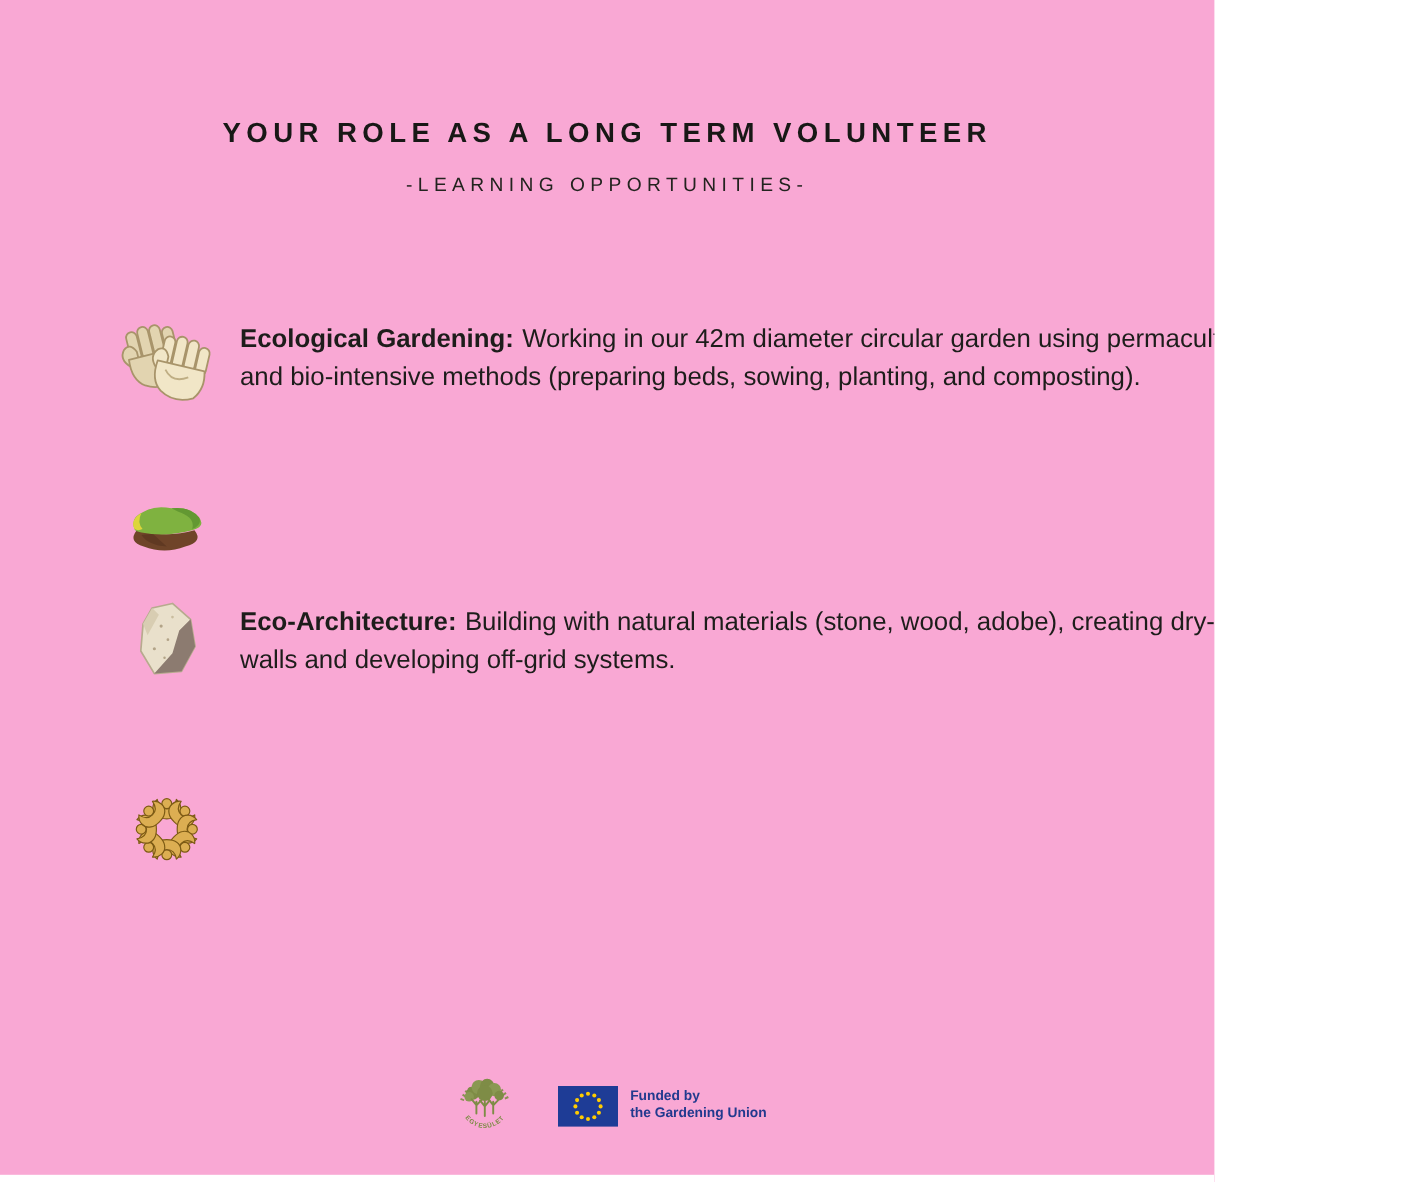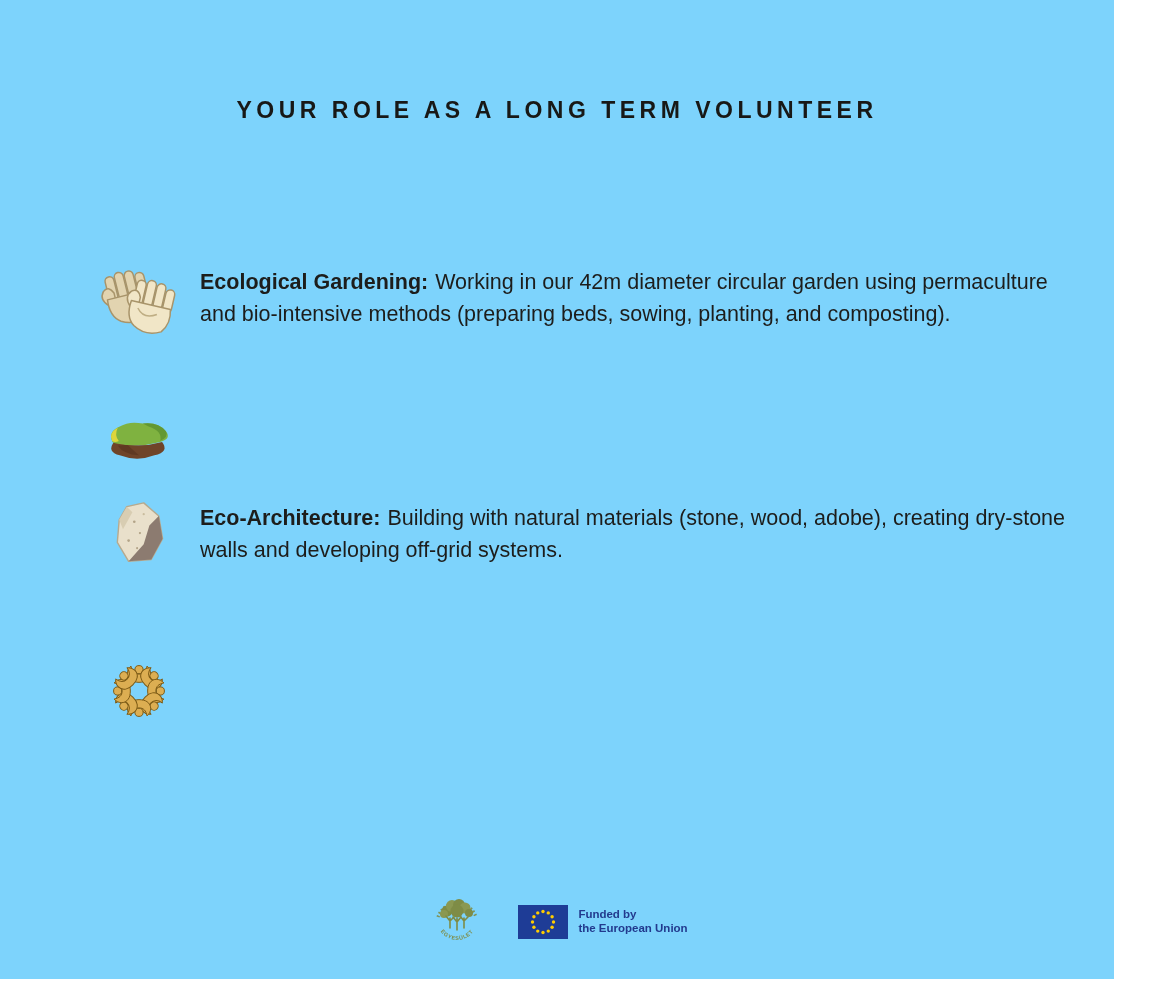--- a/index.html
+++ b/index.html
@@ -1,20 +1,20 @@
 <!DOCTYPE html>
 <html><head>
 <meta charset="utf-8">
 <style>
   html, body { margin: 0; padding: 0; }
   .canvas {
     position: relative;
-    width: 1114px;
+    width: 1012px;
     height: 985px;
-    background: #7dd3fc;
+    background: #f9a8d4;
     font-family: "Liberation Sans", sans-serif;
     color: #1d1d1b;
     overflow: hidden;
   }
   .title {
     position: absolute;
     top: 97px;
     left: 0;
     width: 100%;
     text-align: center;
@@ -91,20 +91,21 @@
     height: 6px;
     background: #ffffff;
   }
 </style>
 </head>
 <body>
 
 <div class="canvas">
 
   <div class="title">YOUR ROLE AS A LONG TERM VOLUNTEER</div>
+  <div class="subtitle">-LEARNING OPPORTUNITIES-</div>
 
   <div class="row row-1">
     <div class="icon-cell">
       <svg width="84" height="84" viewBox="0 0 84 84">
         <g id="gl1" transform="translate(4,16) rotate(-14 22 24)" fill="#e2d4b0" stroke="#a8946a" stroke-width="1.5" stroke-linejoin="round">
           <rect x="8" y="2" width="9" height="25" rx="4.5"></rect>
           <rect x="18" y="0" width="9" height="27" rx="4.5"></rect>
           <rect x="28" y="1" width="9" height="26" rx="4.5"></rect>
           <rect x="38" y="5" width="9" height="23" rx="4.5"></rect>
           <path d="M6,30 Q-2,22 4,15 Q10,10 14,19 L14,28 Z"></path>
@@ -216,21 +217,21 @@
           <circle cx="25" cy="27.5" r="1.7"></circle>
           <circle cx="19.75" cy="26.09" r="1.7"></circle>
           <circle cx="15.91" cy="22.25" r="1.7"></circle>
           <circle cx="14.5" cy="17" r="1.7"></circle>
           <circle cx="15.91" cy="11.75" r="1.7"></circle>
           <circle cx="19.75" cy="7.91" r="1.7"></circle>
         </g>
       </svg>
       <div class="eu-text">
         <div>Funded by</div>
-        <div>the European Union</div>
+        <div>the Gardening Union</div>
       </div>
     </div>
 
   </div>
 
   <div class="bottom-strip"></div>
 
 </div>
 
 </body></html>

